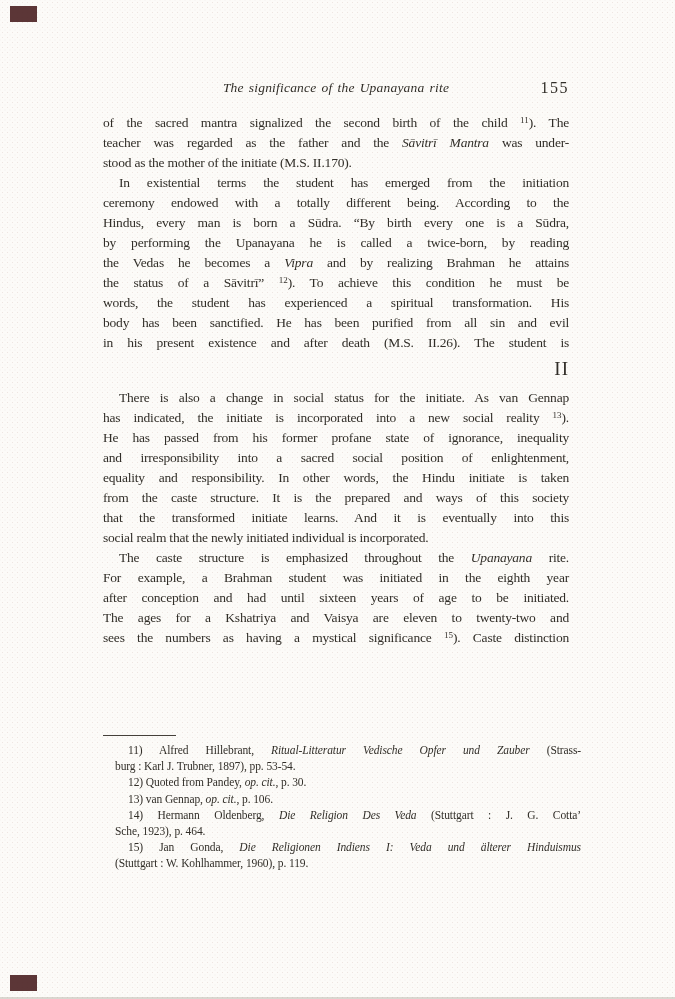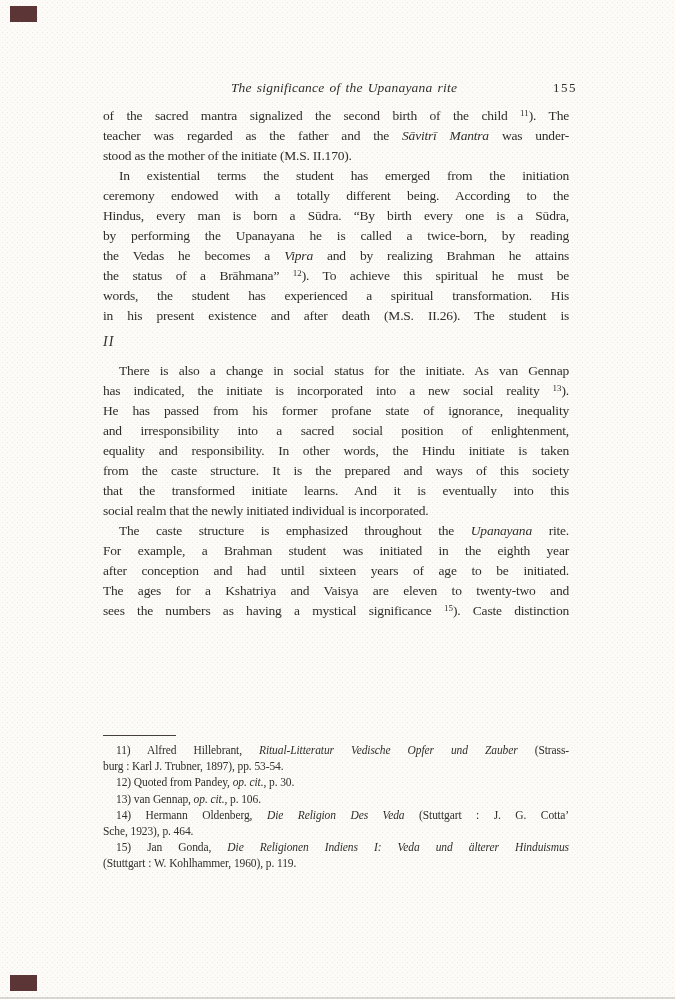--- a/index.html
+++ b/index.html
@@ -15,40 +15,40 @@
     color: #312e28;
   }
   .page::after {
     content: ""; position: absolute; left: 0; right: 0; bottom: 0; height: 2px;
     background: rgba(175,170,160,0.45); pointer-events: none;
   }
   .corner-mark { position: absolute; width: 27px; height: 16px; background: #4e2526; opacity: 0.92; }
   .corner-mark.tl { left: 10px; top: 6px; }
   .corner-mark.bl { left: 10px; top: 975px; }
 
-  .header { position: absolute; left: 111px; top: 79px; width: 466px; height: 20px; }
+  .header { position: absolute; left: 103px; top: 79px; width: 466px; height: 20px; }
   .header-title {
     position: absolute; left: 0; right: 0; text-align: center;
     font-style: italic; font-size: 13.5px; line-height: 18px; letter-spacing: 0.2px; word-spacing: 1.5px;
   }
-  .page-number { position: absolute; right: 0; top: 0; font-size: 13px; line-height: 18px; letter-spacing: 1.5px; }
+  .page-number { position: absolute; right: 0; top: 0; font-size: 16px; line-height: 18px; letter-spacing: 1.5px; }
 
   .text-block {
-    position: absolute; left: 103px; top: 106px; width: 466px;
+    position: absolute; left: 103px; top: 113px; width: 466px;
     font-size: 13.5px; letter-spacing: -0.2px;
   }
   .line { line-height: 20px; height: 20px; white-space: normal; }
   .line.j { text-align: justify; text-align-last: justify; }
   .line.ind { text-indent: 16px; }
-  .heading { text-align: left; margin: 6px 0 9px 0; line-height: 20px; font-size: 14px; letter-spacing: 1px; font-style: italic; }
+  .heading { text-align: right; margin: 6px 0 9px 0; line-height: 20px; font-size: 19px; letter-spacing: 1px; }
   sup.ref { font-size: 9px; letter-spacing: 0; vertical-align: baseline; position: relative; top: -4.5px; }
 
   .footnote-rule { position: absolute; left: 103px; top: 735px; width: 73px; border-top: 1.5px solid #45403a; }
   .footnotes {
-    position: absolute; left: 103px; top: 742px; width: 466px;
+    position: absolute; left: 115px; top: 742px; width: 466px;
     font-size: 11.5px; letter-spacing: -0.1px;
   }
   .fline { line-height: 16.2px; height: 16.2px; }
   .fline.j { text-align: justify; text-align-last: justify; }
   .fline.ind { text-indent: 13px; }
   i { font-style: italic; }
 </style>
 </head>
 <body>
 
@@ -66,22 +66,23 @@
         <div class="line j"><span>of the sacred mantra signalized the second birth of the child </span><sup class="ref">11</sup><span>). The</span></div>
         <div class="line j"><span>teacher was regarded as the father and the </span><i>Sāvitrī Mantra</i><span> was under-</span></div>
         <div class="line"><span>stood as the mother of the initiate (M.S. II.170).</span></div>
       </div>
       <div>
         <div class="line j ind"><span>In existential terms the student has emerged from the initiation</span></div>
         <div class="line j"><span>ceremony endowed with a totally different being. According to the</span></div>
         <div class="line j"><span>Hindus, every man is born a Sūdra. “By birth every one is a Sūdra,</span></div>
         <div class="line j"><span>by performing the Upanayana he is called a twice-born, by reading</span></div>
         <div class="line j"><span>the Vedas he becomes a </span><i>Vipra</i><span> and by realizing Brahman he attains</span></div>
-        <div class="line j"><span>the status of a Brāhmana” </span><sup class="ref">12</sup><span>). To achieve this spiritual he must be</span></div>
+        <div class="line j"><span>the status of a Sāvitrī” </span><sup class="ref">12</sup><span>). To achieve this condition he must be</span></div>
         <div class="line j"><span>words, the student has experienced a spiritual transformation. His</span></div>
+        <div class="line j"><span>body has been sanctified. He has been purified from all sin and evil</span></div>
         <div class="line j"><span>in his present existence and after death (M.S. II.26). The student is</span></div>
       </div>
       <div class="heading">II</div>
       <div>
         <div class="line j ind"><span>There is also a change in social status for the initiate. As van Gennap</span></div>
         <div class="line j"><span>has indicated, the initiate is incorporated into a new social reality </span><sup class="ref">13</sup><span>).</span></div>
         <div class="line j"><span>He has passed from his former profane state of ignorance, inequality</span></div>
         <div class="line j"><span>and irresponsibility into a sacred social position of enlightenment,</span></div>
         <div class="line j"><span>equality and responsibility. In other words, the Hindu initiate is taken</span></div>
         <div class="line j"><span>from the caste structure. It is the prepared and ways of this society</span></div>

